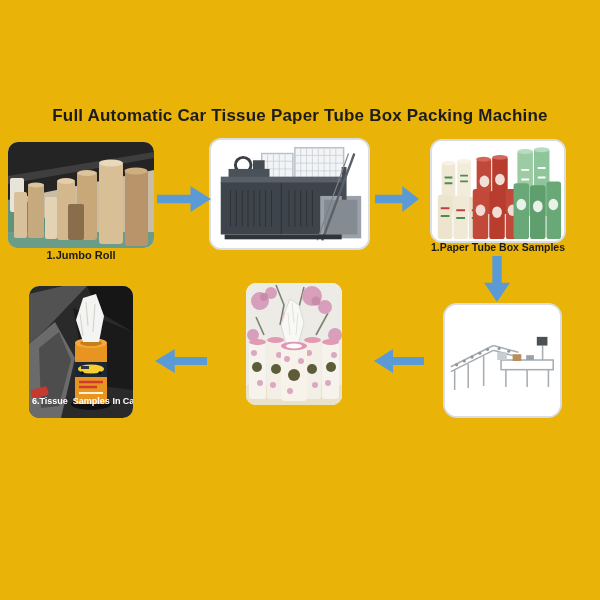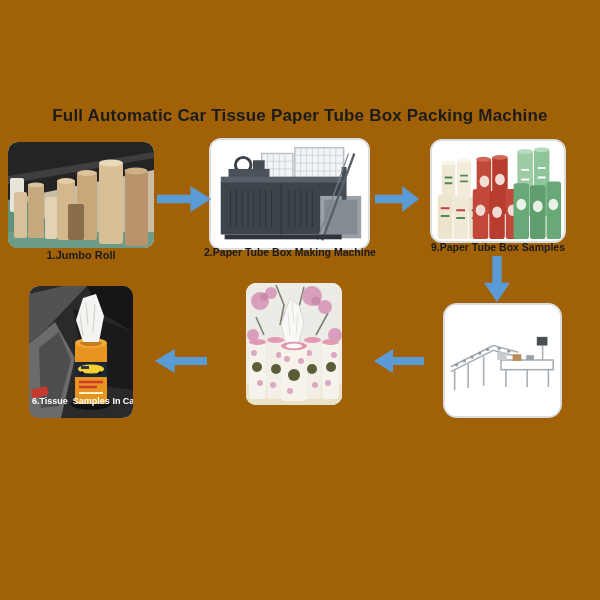--- a/index.html
+++ b/index.html
@@ -1,16 +1,16 @@
 <!DOCTYPE html>
 <html><head>
 <meta charset="utf-8">
 <style>
   html,body{margin:0;padding:0;background:#fff;}
-  #canvas{position:relative;width:600px;height:600px;background:#a16207;overflow:hidden;
+  #canvas{position:relative;width:600px;height:600px;background:#eab308;overflow:hidden;
           font-family:"Liberation Sans",sans-serif;}
   .title{position:absolute;left:0;top:106px;width:600px;text-align:center;
          font-size:17px;font-weight:bold;color:#1b1b1b;letter-spacing:.2px;}
   .photo{position:absolute;overflow:hidden;background:#fff;}
   .photo svg{display:block;width:100%;height:100%;}
   .bordered{border:2px solid #dadde1;box-sizing:border-box;}
   .caption{position:absolute;font-weight:bold;color:#1b1b1b;text-align:center;}
   .cap1{left:8px;top:249px;width:146px;font-size:11px;}
   .cap2{left:190px;top:246px;width:200px;font-size:10.5px;}
   .cap3{left:398px;top:241px;width:200px;font-size:10.5px;}
@@ -259,16 +259,15 @@
     <div class="cap6">6.Tissue  Samples In Car</div>
   </div>
 
   <div class="arrow arrow-right" id="arr1"></div>
   <div class="arrow arrow-right" id="arr2"></div>
   <div class="arrow arrow-down" id="arr3"></div>
   <div class="arrow arrow-left" id="arr4"></div>
   <div class="arrow arrow-left" id="arr5"></div>
 
   <div class="caption cap1">1.Jumbo Roll</div>
-  <div class="caption cap2">2.Paper Tube Box Making Machine</div>
-  <div class="caption cap3">9.Paper Tube Box Samples</div>
+  <div class="caption cap3">1.Paper Tube Box Samples</div>
 
 </div>
 
 </body></html>

